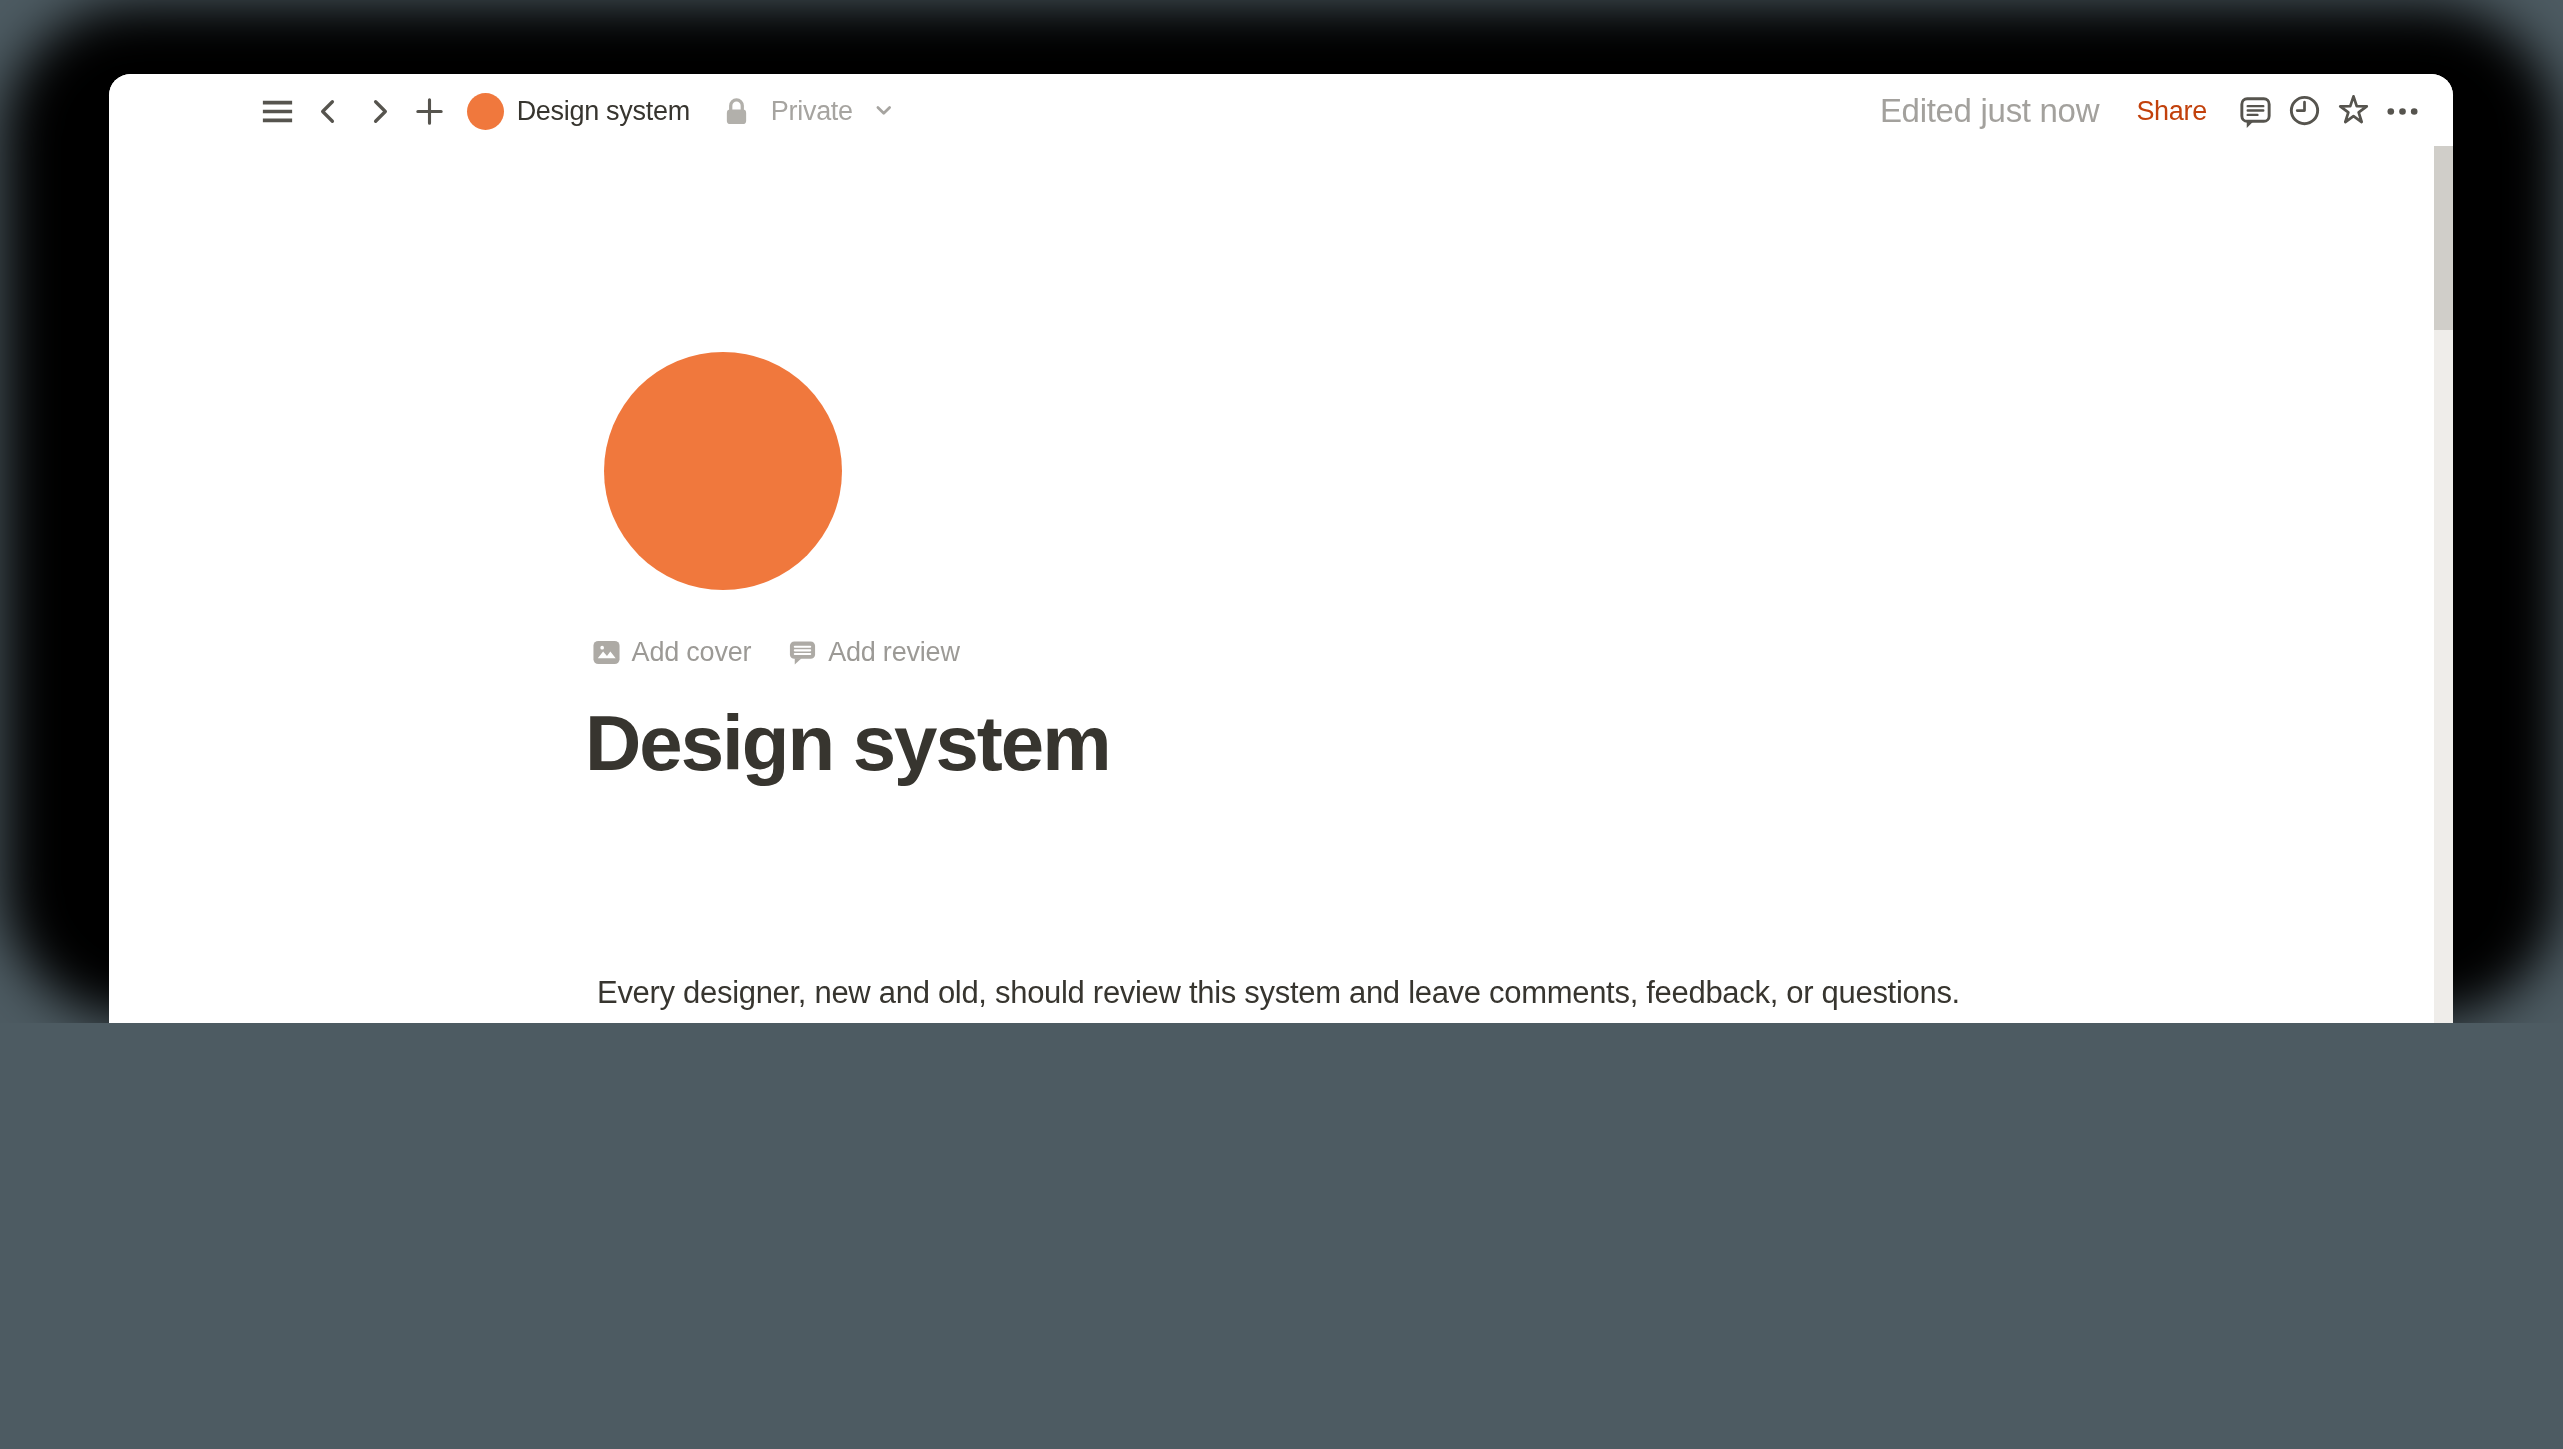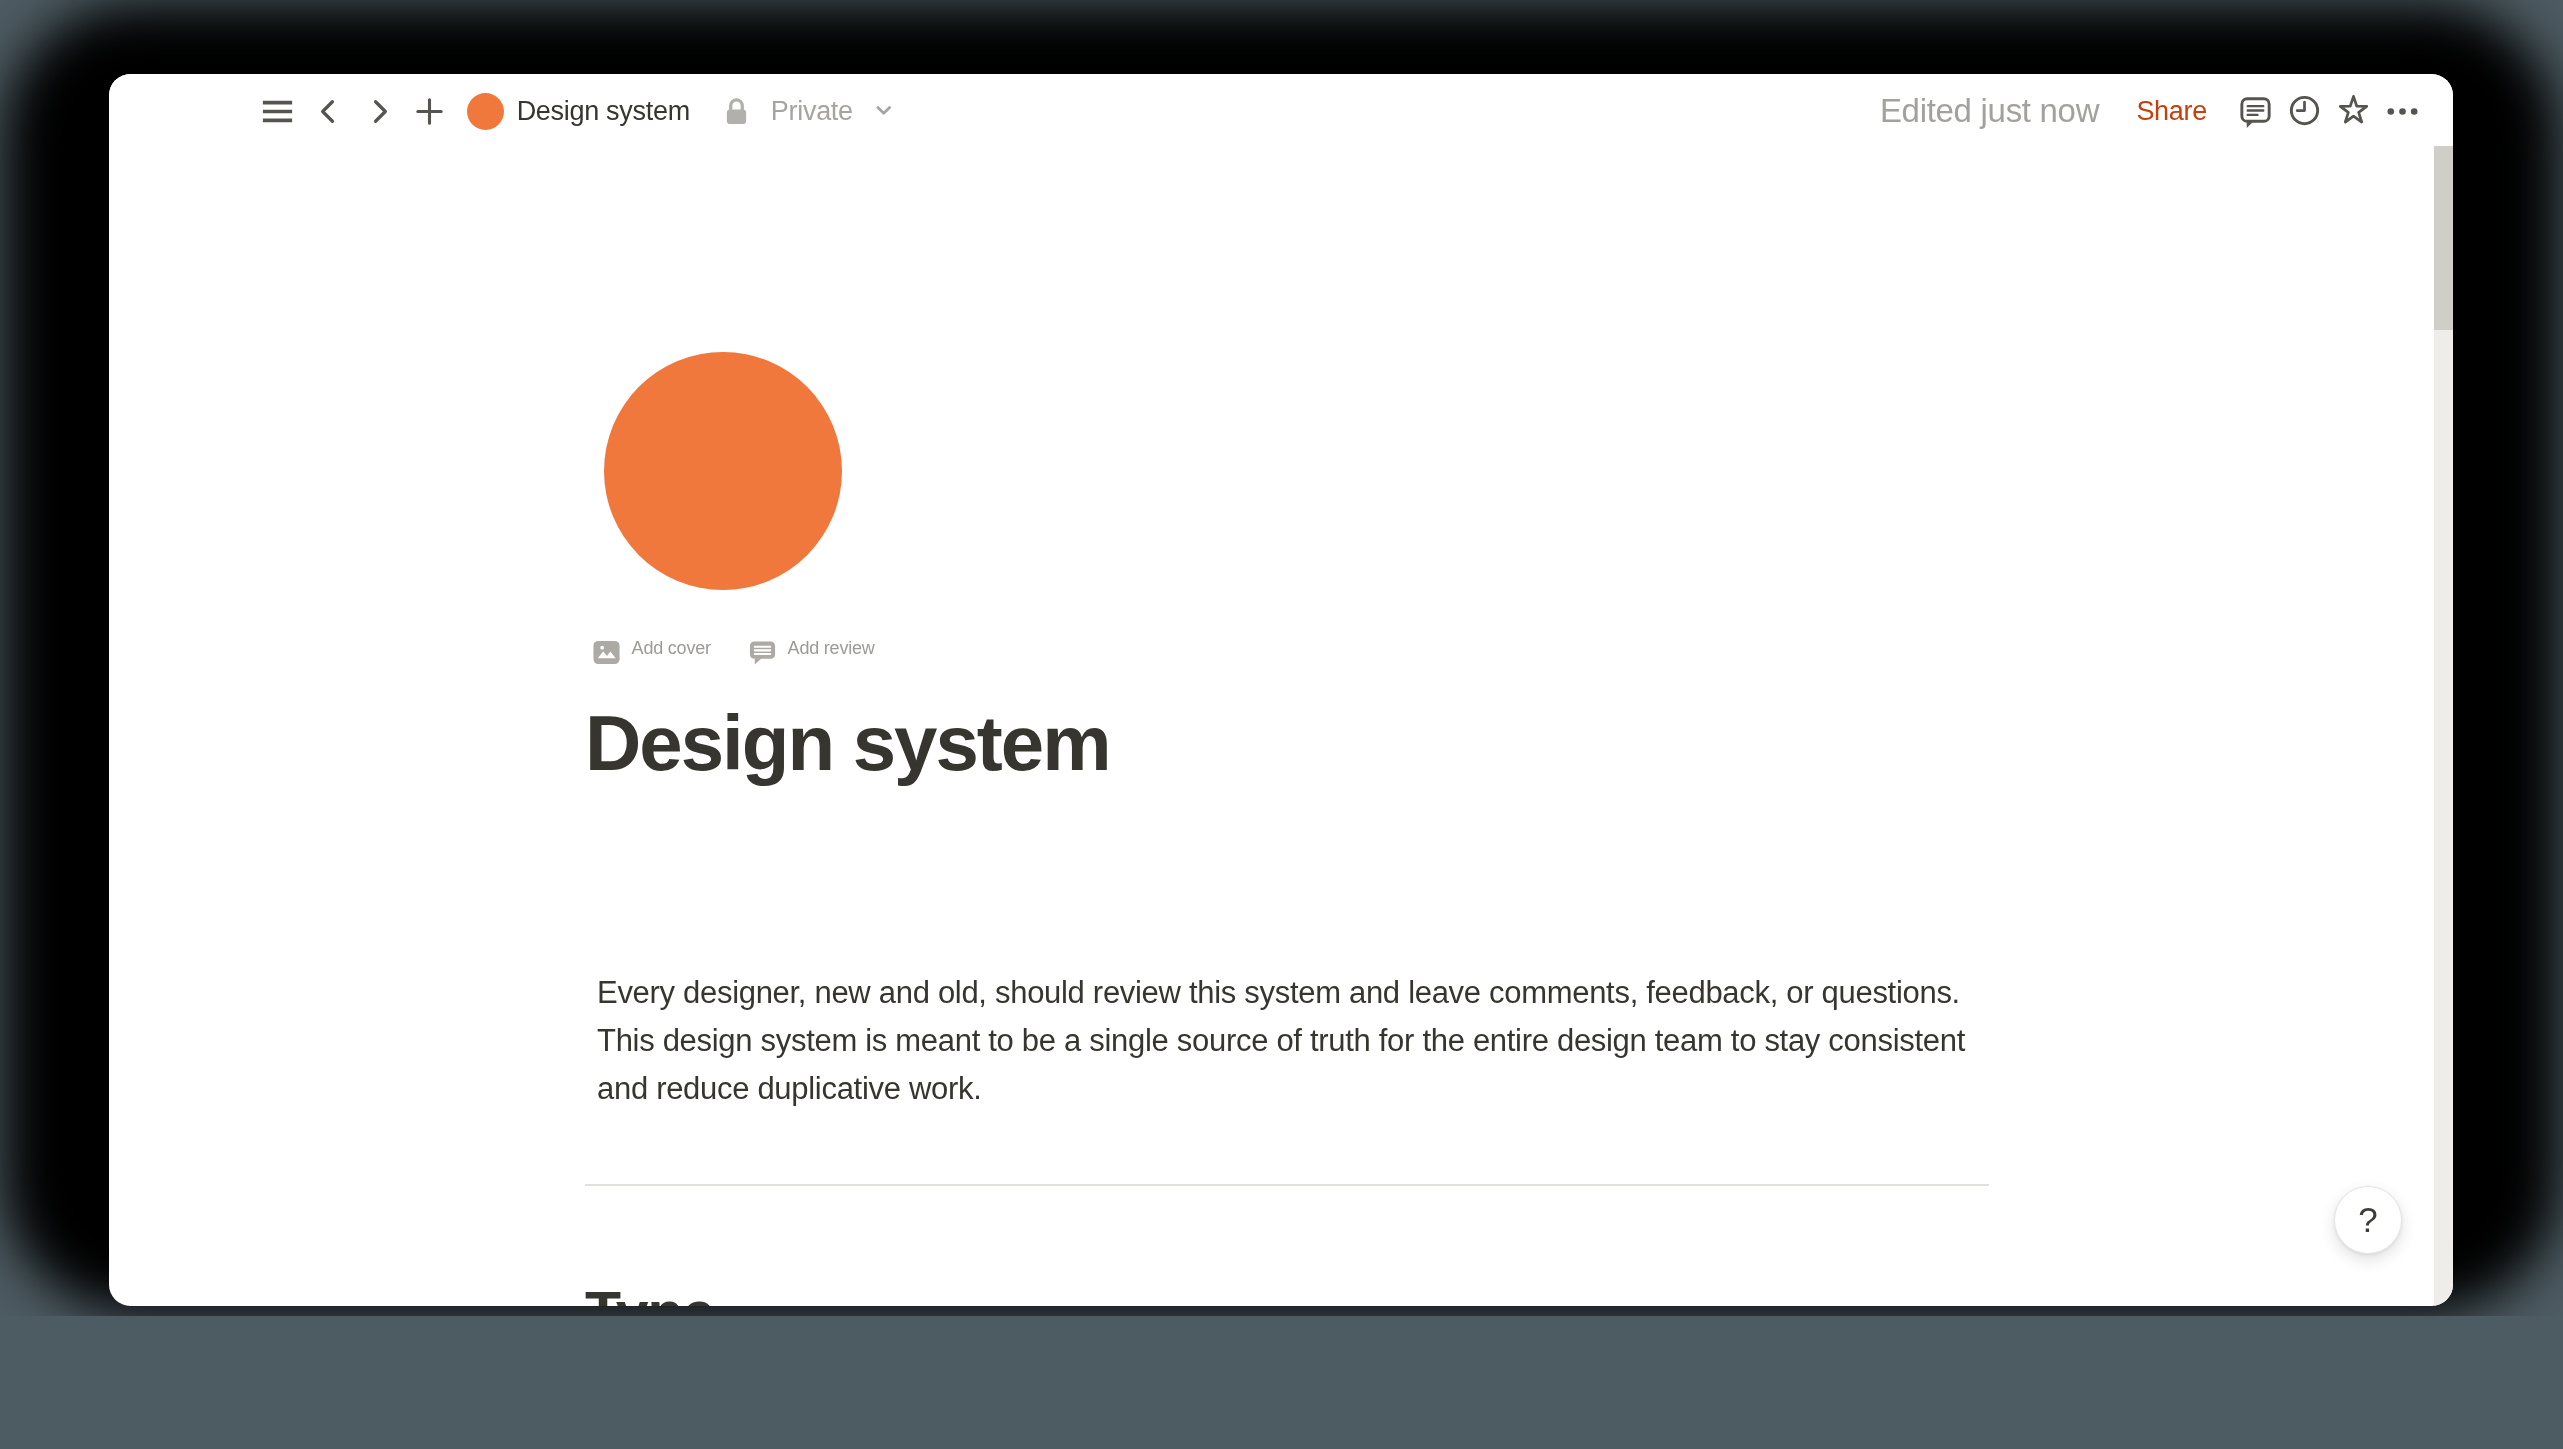--- a/index.html
+++ b/index.html
@@ -2,21 +2,21 @@
 <html><head>
 <meta charset="utf-8">
 <style>
   * { margin: 0; padding: 0; box-sizing: border-box; }
   html, body { background: #4D5B62; }
   body { font-family: "Liberation Sans", sans-serif; }
 
   .stage {
     position: relative;
     width: 2563px;
-    height: 1316px;
+    height: 1023px;
     overflow: hidden;
     background: #4D5B62;
   }
   .vignette {
     position: absolute;
     inset: 3.9px;
     background: #000;
     border-radius: 132px;
     filter: blur(25.4px);
   }
@@ -82,22 +82,22 @@
     border-radius: 50%;
     background: #F0783D;
   }
   .add-row {
     position: absolute;
     left: 479px; top: 559px;
     display: flex; align-items: center; gap: 25.4px;
     height: 39px;
   }
   .add-item {
-    display: flex; gap: 10.7px;
-    font-size: 18px; color: #9C9A96;
+    display: flex; align-items: center; gap: 10.7px;
+    font-size: 27px; color: #9C9A96;
     letter-spacing: -0.2px;
     padding: 3.9px 7.8px 3.9px 3.9px; border-radius: 5.9px;
     white-space: nowrap;
   }
   .h1 {
     position: absolute;
     left: 476px; top: 622px;
     font-size: 78px; line-height: 94px;
     font-weight: 700; color: #37352F;
     letter-spacing: -2px;

